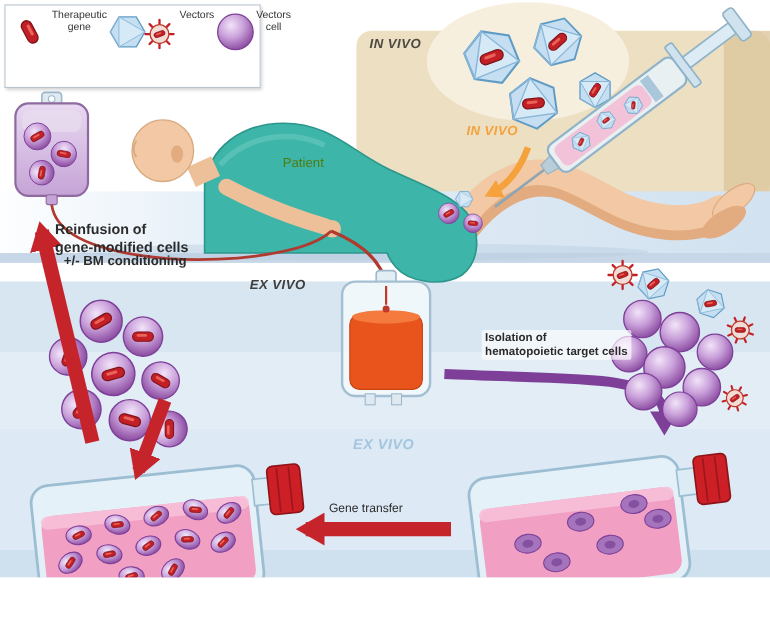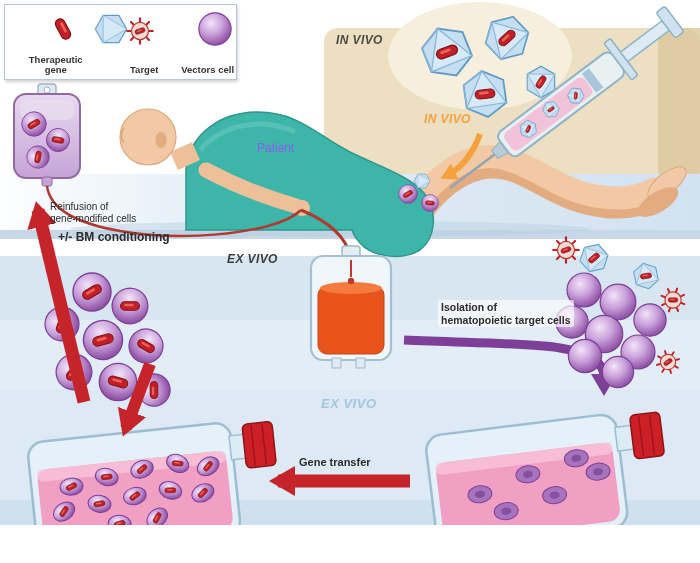--- a/index.html
+++ b/index.html
@@ -6,33 +6,33 @@
   html,body { background:#fff; }
   .stage {
     position:relative; width:700px; height:525px; overflow:hidden;
     background:#ffffff; font-family:"Liberation Sans", sans-serif;
   }
   .scene { position:absolute; left:0; top:0; }
   .lbl { position:absolute; color:#2b2b2b; line-height:1.2; }
   .pre { white-space:pre-line; }
   .lbl-invivo-header { left:336px; top:33px; font-size:12px; font-weight:bold; font-style:italic; color:#4c4a42; letter-spacing:.4px; }
   .lbl-invivo-site { left:424px; top:112px; font-size:12px; font-weight:bold; font-style:italic; color:#f5a23c; letter-spacing:.4px; }
-  .lbl-patient { left:257px; top:141px; font-size:12px; color:#8b5cf6; }
-  .lbl-reinfusion { left:50px; top:201px; font-size:10px; font-weight:normal; }
+  .lbl-patient { left:257px; top:141px; font-size:12px; color:#4d7c0f; }
+  .lbl-reinfusion { left:50px; top:201px; font-size:13px; font-weight:bold; }
   .lbl-bm { left:58px; top:230px; font-size:12px; font-weight:bold; }
   .lbl-exvivo-header { left:227px; top:252px; font-size:12px; font-weight:bold; font-style:italic; color:#3d3d3d; letter-spacing:.4px; }
   .lbl-isolation { left:402px; top:300px; font-size:10.5px; font-weight:bold; background:rgba(255,255,255,.65); padding:1px 3px; border-radius:2px;margin-left:36px; }
   .lbl-exvivo-watermark { left:321px; top:396px; font-size:13px; font-weight:bold; font-style:italic; color:#a3c6de; letter-spacing:.5px; }
-  .lbl-genetransfer { left:299px; top:456px; font-size:11px; font-weight:bold; }
+  .lbl-genetransfer { left:299px; top:456px; font-size:11px; font-weight:normal; }
   .legend {
     position:absolute; left:4px; top:4px; width:233px; height:76px;
     background:#fff; border:1px solid #b9c6cf; box-shadow:1px 2px 3px rgba(0,0,0,.18);
     display:flex; padding:4px 2px 3px 2px;
   }
-  .legend-item { flex:1; display:flex; flex-direction:column; align-items:flex-end; justify-content:space-between;font-weight:bold; }
+  .legend-item { flex:1; display:flex; flex-direction:row; align-items:flex-start; justify-content:space-between; }
   .legend-icons { display:flex; align-items:center; justify-content:center; height:40px; }
   .legend-label { font-size:9.5px; color:#333; text-align:center; line-height:1.12; white-space:pre-line; }
 </style>
 </head>
 <body>
 
 <div class="stage">
 
 <svg class="scene" width="700" height="563" viewBox="0 0 700 563">
   <defs>
@@ -289,21 +289,21 @@
     <div class="legend-label">Therapeutic
 gene</div>
   </div>
   <div class="legend-item">
     <div class="legend-icons">
       <svg width="66" height="40" viewBox="-33 -20 66 40">
         <use href="#vectorBlue" transform="translate(-14,0) scale(0.75)"></use>
         <use href="#virusRed" transform="translate(15,2) scale(0.95)"></use>
       </svg>
     </div>
-    <div class="legend-label">Target</div>
+    <div class="legend-label">Vectors</div>
   </div>
   <div class="legend-item">
     <div class="legend-icons">
       <svg width="38" height="38" viewBox="-19 -19 38 38">
         <use href="#cellP" transform="scale(0.95)"></use>
       </svg>
     </div>
     <div class="legend-label">Vectors cell</div>
   </div>
 </div>

